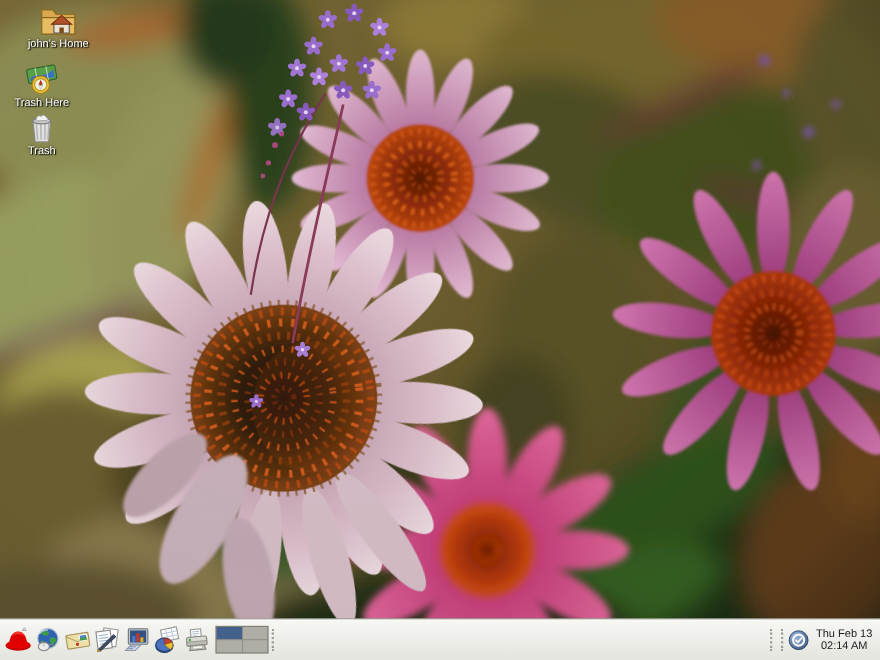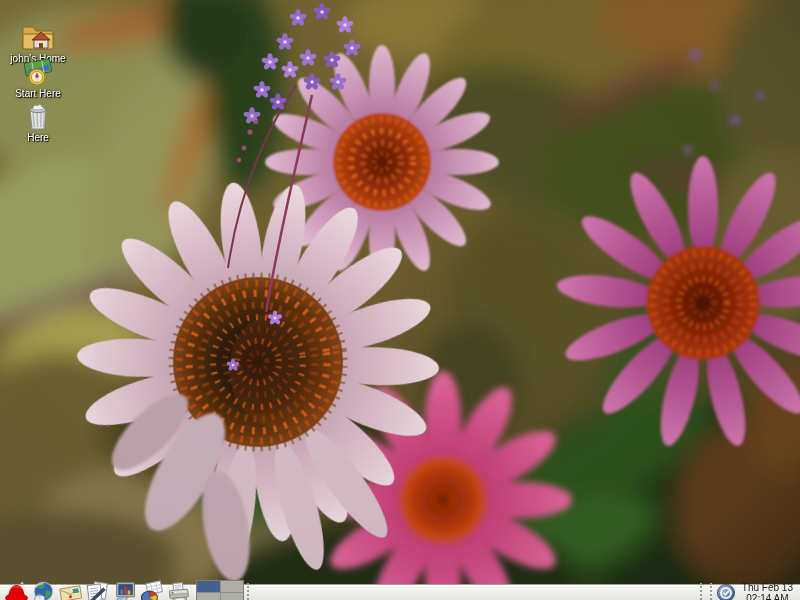--- a/index.html
+++ b/index.html
@@ -10,30 +10,30 @@
   }
   
   .wallpaper{position:absolute;top:0;left:0;width:800px;height:600px;display:block;}
 
   
   .desk-icon{
     position:absolute;left:0;width:76px;
     display:flex;flex-direction:column;align-items:center;
     cursor:default;
   }
-  .di-0{top:20px;} .di-1{top:55px;} .di-2{top:99px;}
+  .di-0{top:2px;padding-left:15px;} .di-1{top:55px;} .di-2{top:99px;}
   .desk-icon .ico{height:32px;display:flex;align-items:flex-end;justify-content:center;}
   .desk-icon .lbl{
     margin-top:1px;font-size:10px;color:#fff;white-space:nowrap;
     text-shadow:1px 1px 1px #000,0 0 3px rgba(0,0,0,.9);
   }
 
   
   .panel{
-    position:absolute;left:0;right:0;bottom:0;height:16px;box-sizing:border-box;
+    position:absolute;left:0;right:0;bottom:0;height:38px;box-sizing:border-box;
     background:linear-gradient(#f7f7f4,#e4e4df);
     border-top:1px solid #9e9e95;
     box-shadow:inset 0 1px 0 #fcfcfa;
     display:flex;align-items:center;padding:0 3px;
     z-index:10;
   }
   .launcher{
     width:27px;height:27px;display:flex;align-items:center;justify-content:center;
     margin:0;border-radius:2px;
   }
@@ -369,33 +369,33 @@
         <path d="M5 14 C10 8 18 16 27 9 L27 16 L5 16 Z" fill="#3a70c0"></path>
         <path d="M11 5 L11 18 M21 5 L21 18" stroke="#e8f0e0" stroke-width="1" opacity=".7"></path>
       </g>
       <circle cx="15" cy="21" r="8" fill="#e8c040" stroke="#a88010"></circle>
       <circle cx="15" cy="21" r="5.5" fill="#f4f0e0" stroke="#b89820"></circle>
       <path d="M15 16.5 L17 21 L13 21 Z" fill="#cc2020"></path>
       <path d="M13 21 L17 21 L15 25.5 Z" fill="#e8e8e8" stroke="#999" stroke-width=".4"></path>
       <circle cx="15" cy="21" r="1" fill="#806010"></circle>
     </svg>
   </span>
-  <span class="lbl">Start Here</span>
+  <span class="lbl">Trash Here</span>
 </div>
 
 <div class="desk-icon di-2">
   <span class="ico">
     <svg width="28" height="29" viewBox="0 0 28 29">
       <path d="M6 8 L22 8 L20 27 L8 27 Z" fill="#e2e2e2" stroke="#888"></path>
       <path d="M9 10 L10.2 25 M13 10 L13.5 25 M17 10 L16.8 25 M20.5 10 L19.5 25" stroke="#b4b4b4" stroke-width="1.4"></path>
       <ellipse cx="14" cy="8" rx="8" ry="2.6" fill="#c6c6c6" stroke="#808080"></ellipse>
       <path d="M9 6.5 C9 3.5 12 2.5 13.5 4 C14 2 18 2.5 18 5 C20 5 20 7 18.5 7.5 L10 7.8 C8.5 7.8 8.8 7 9 6.5 Z" fill="#f2f2f2" stroke="#999" stroke-width=".7"></path>
     </svg>
   </span>
-  <span class="lbl">Here</span>
+  <span class="lbl">Trash</span>
 </div>
 
 <div class="panel">
 
   <div class="launcher" title="main-menu-red-hat-icon">
     <svg viewBox="0 0 24 24">
       <path d="M15.5 4 L17.5 1.6 L19 4 Z" fill="#f0f0ee" stroke="#888" stroke-width=".6"></path>
       <path d="M4 16.5 Q4.6 8.5 8.4 6 Q12 3.8 15.6 6 Q19.4 8.5 20 16.5 Q16 13.4 12 13.4 Q8 13.4 4 16.5 Z" fill="#dd0000"></path>
       <path d="M6 9 Q9 5.4 12 5.4 Q15 5.4 18 9 Q15 7 12 7 Q9 7 6 9 Z" fill="#ff4a3a" opacity=".8"></path>
       <ellipse cx="12" cy="16" rx="8" ry="2.4" fill="#8a0000" opacity=".7"></ellipse>

